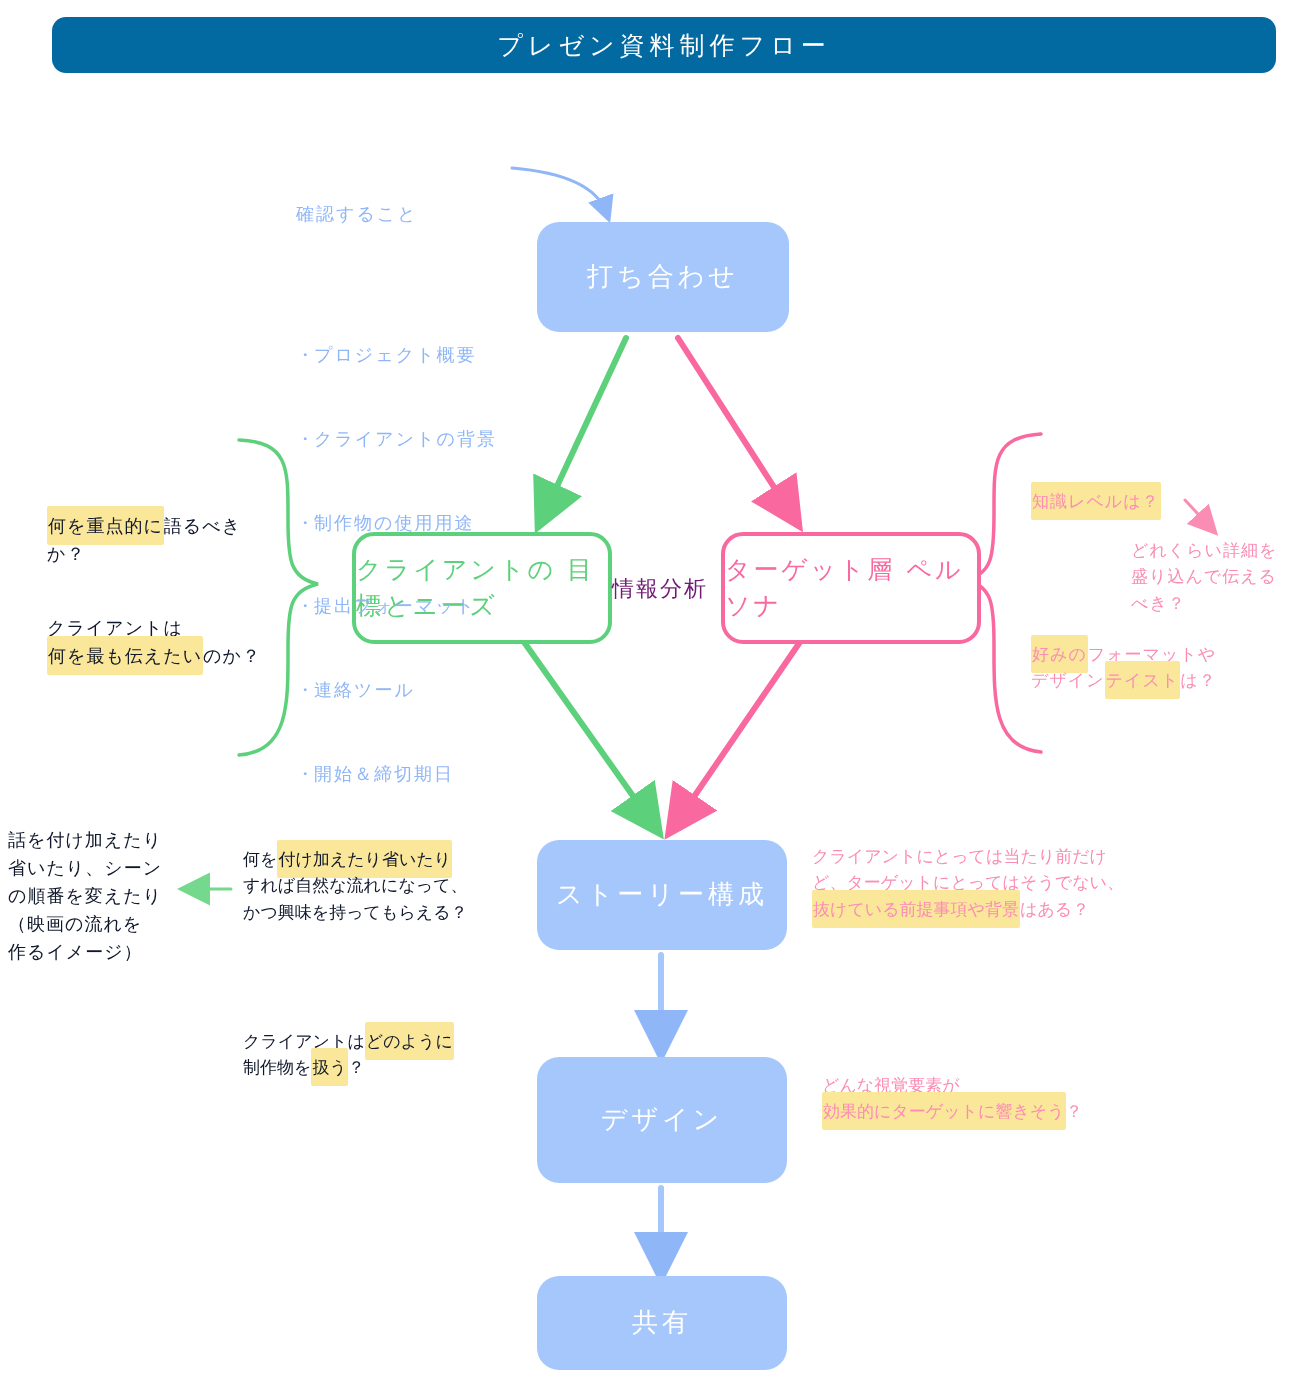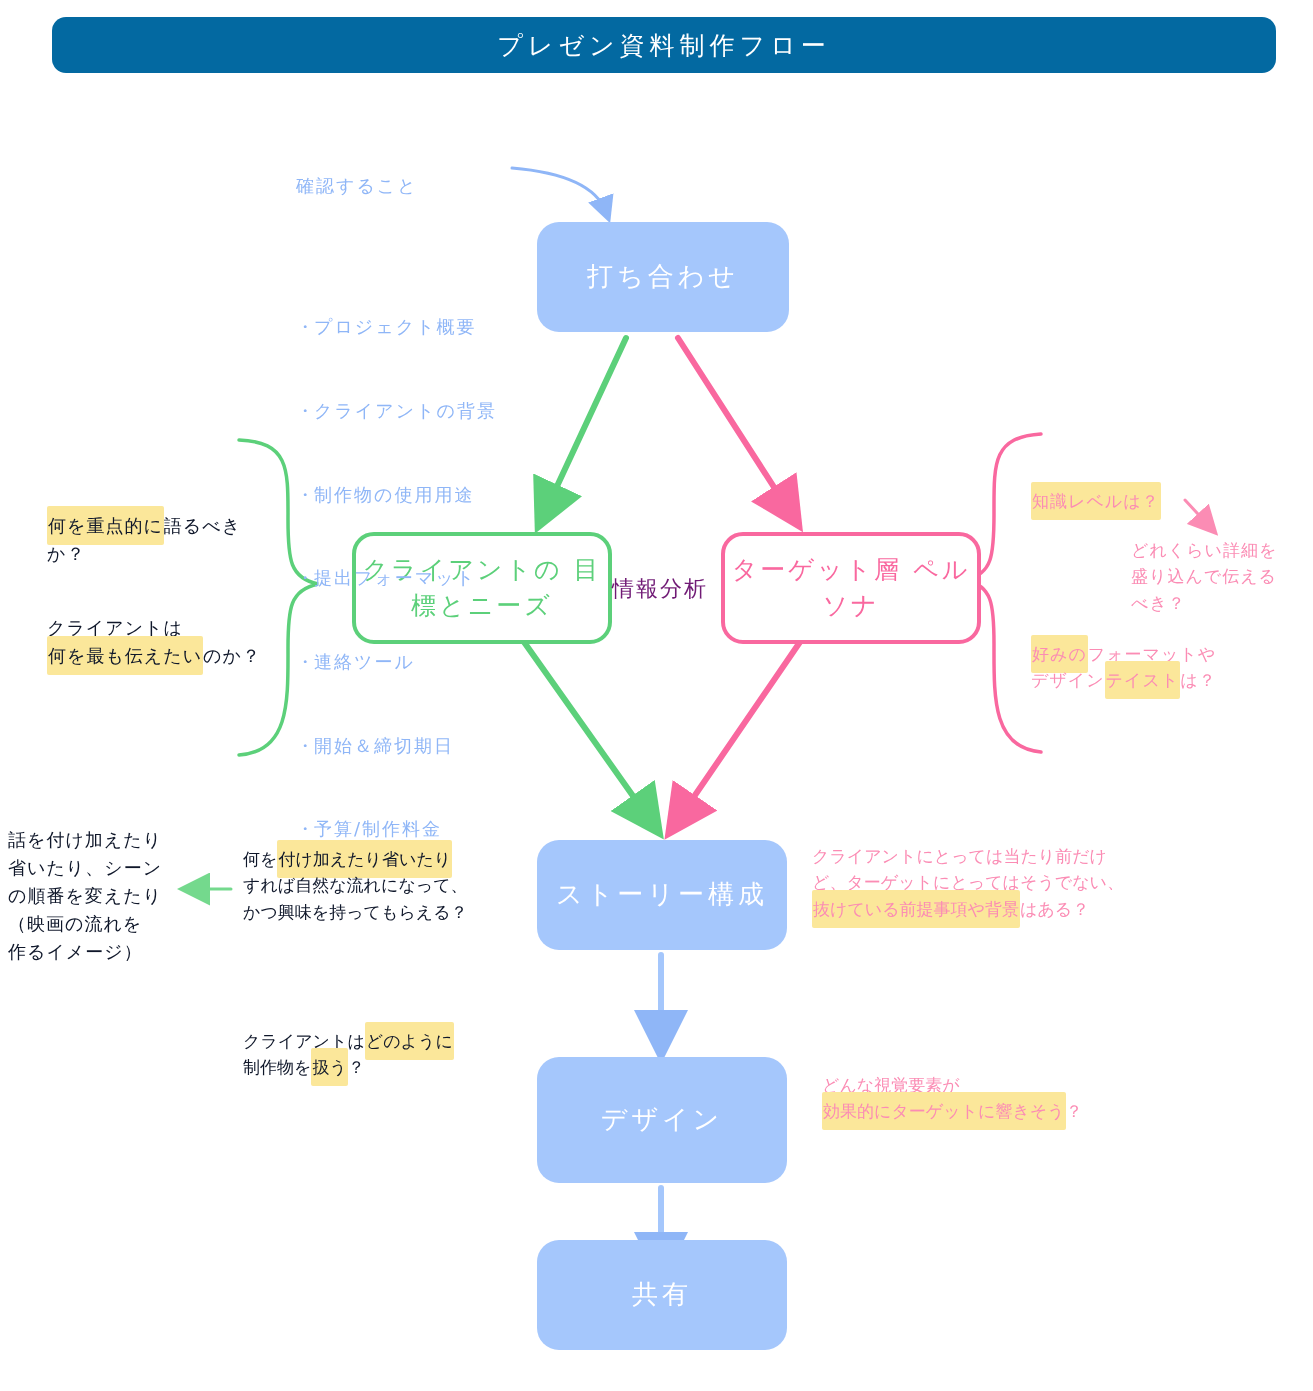--- a/index.html
+++ b/index.html
@@ -15,44 +15,44 @@
   .banner{
     position:absolute;left:52px;top:17px;width:1224px;height:56px;
     background:#0369a1;border-radius:14px;
     display:flex;align-items:center;justify-content:center;
     color:#ffffff;font-size:25px;letter-spacing:5px;
   }
 
   
   .node{
     position:absolute;display:flex;align-items:center;justify-content:center;
-    text-align:center;border-radius:22px;line-height:1.45;
+    text-align:left;border-radius:22px;line-height:1.45;
   }
   .node.blue{background:#a5c7fc;color:#ffffff;font-size:26px;letter-spacing:4px;}
   .node.green{background:#ffffff;border:4px solid #5cd07a;color:#5cd07a;
               font-size:25px;letter-spacing:3px;}
   .node.pink{background:#ffffff;border:4px solid #f9689f;color:#f9689f;
              font-size:25px;letter-spacing:3px;}
 
   #node-meeting{left:537px;top:222px;width:252px;height:110px;}
   #node-client{left:352px;top:532px;width:252px;height:104px;}
   #node-target{left:721px;top:532px;width:252px;height:104px;}
   #node-story{left:537px;top:840px;width:250px;height:110px;}
   #node-design{left:537px;top:1057px;width:250px;height:126px;}
-  #node-share{left:537px;top:1240px;width:250px;height:110px;}
+  #node-share{left:537px;top:1276px;width:250px;height:94px;}
 
   
   .ann{position:absolute;line-height:1.55;white-space:pre-wrap;}
   .ann.blue{color:#8fb6f7;}
   .ann.green{color:#0f172a;}
   .ann.pink{color:#fb8cb4;}
   mark{background:#fbe79a;color:inherit;padding:9px 1px;border-radius:2px;}
 
   #ann-checklist{left:296px;top:116px;font-size:18px;letter-spacing:2px;}
-  #ann-checklist .hd{letter-spacing:2px;}
+  #ann-checklist .hd{letter-spacing:2px;margin-top:28px;}
   #ann-checklist ul{list-style:none;margin:2px 0 0 0;padding:0;}
   #ann-checklist li{position:relative;padding-left:18px;}
   #ann-checklist li:before{content:"・";position:absolute;left:0;top:0;}
 
   #label-analysis{left:612px;top:572px;font-size:22px;letter-spacing:2px;color:#701a75;}
 
   #ann-left-1{left:47px;top:512px;font-size:18px;letter-spacing:1px;width:250px;}
   #ann-left-2{left:47px;top:614px;font-size:18px;letter-spacing:1px;width:260px;}
 
   #ann-right-1{left:1031px;top:488px;font-size:17px;letter-spacing:1px;}

